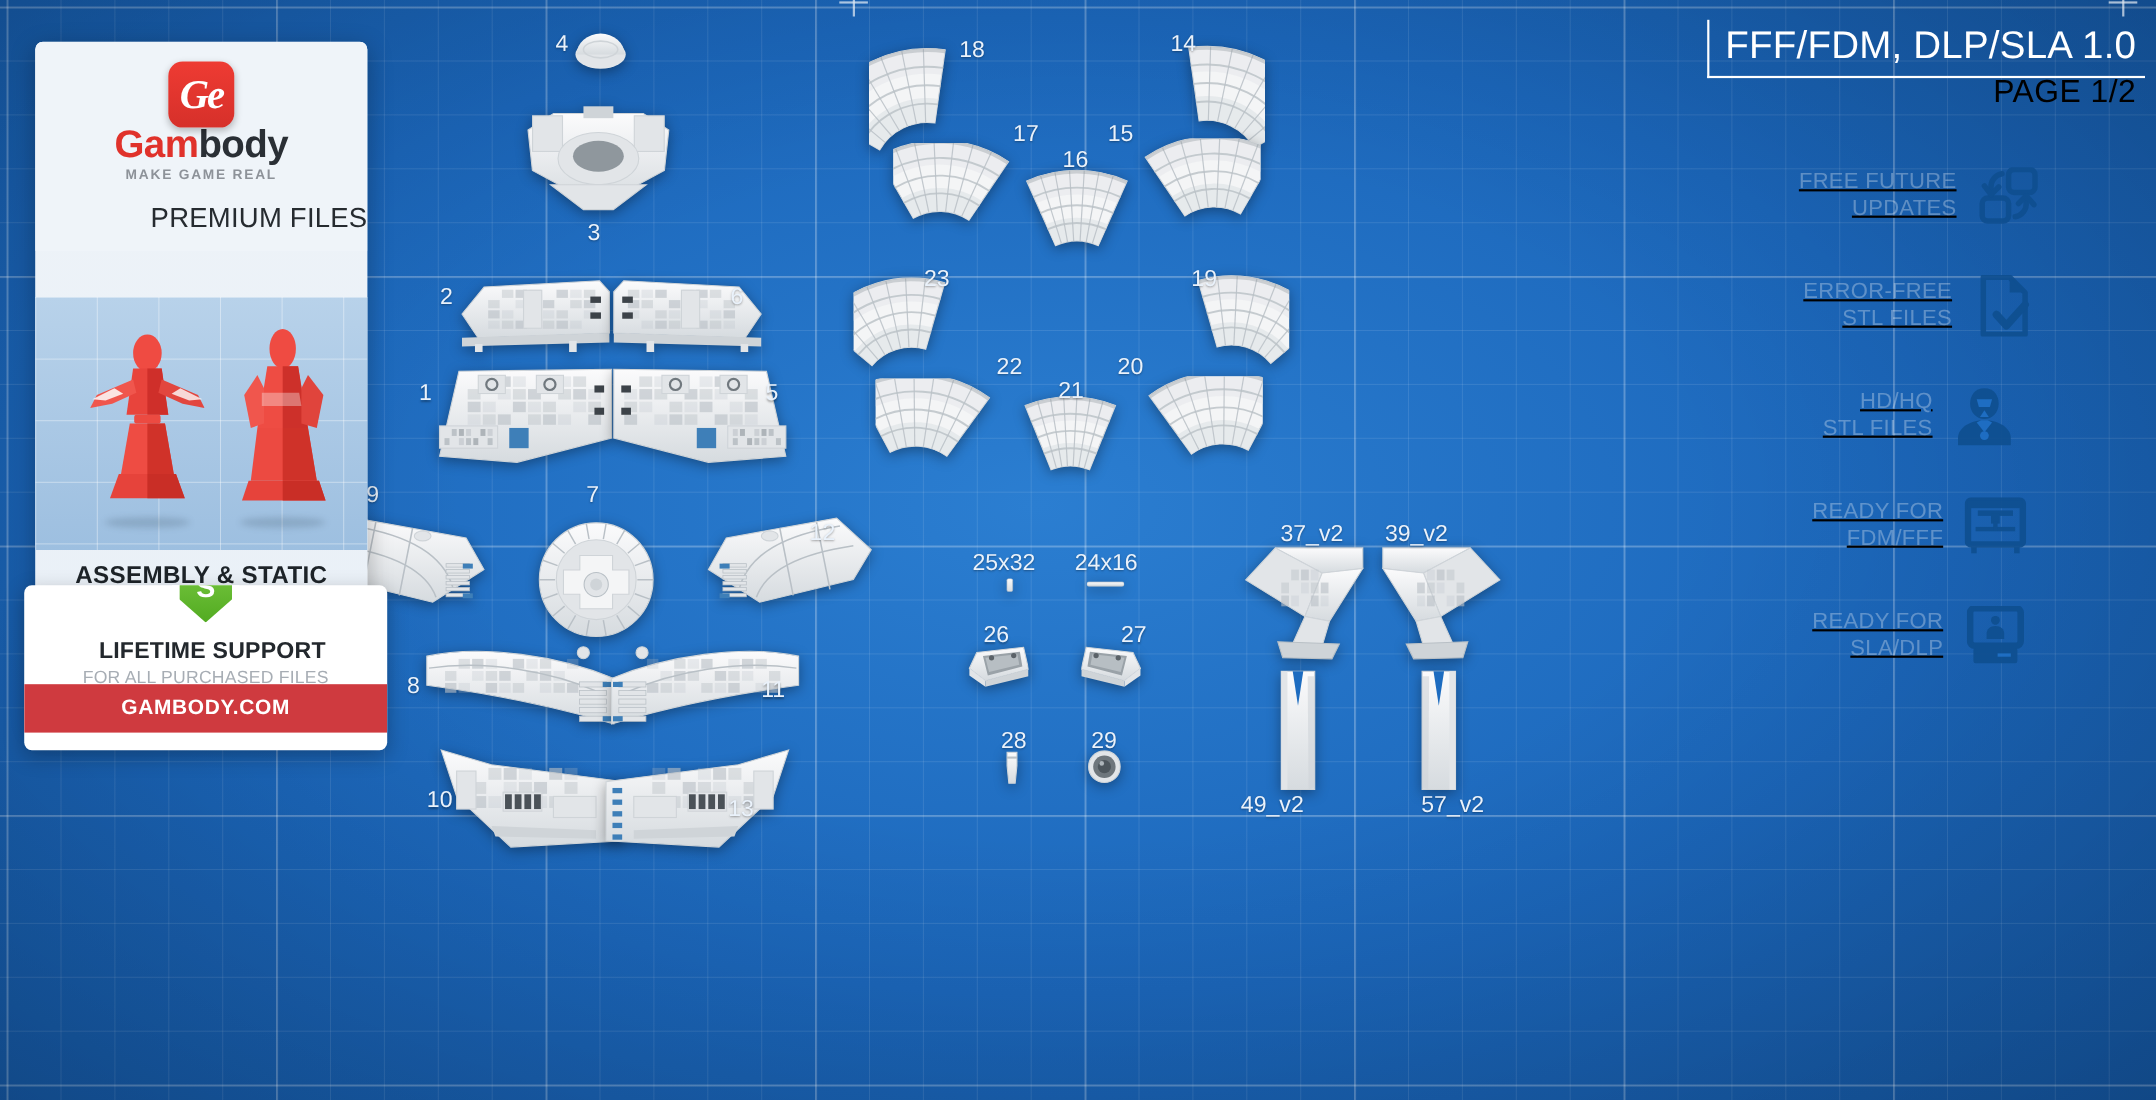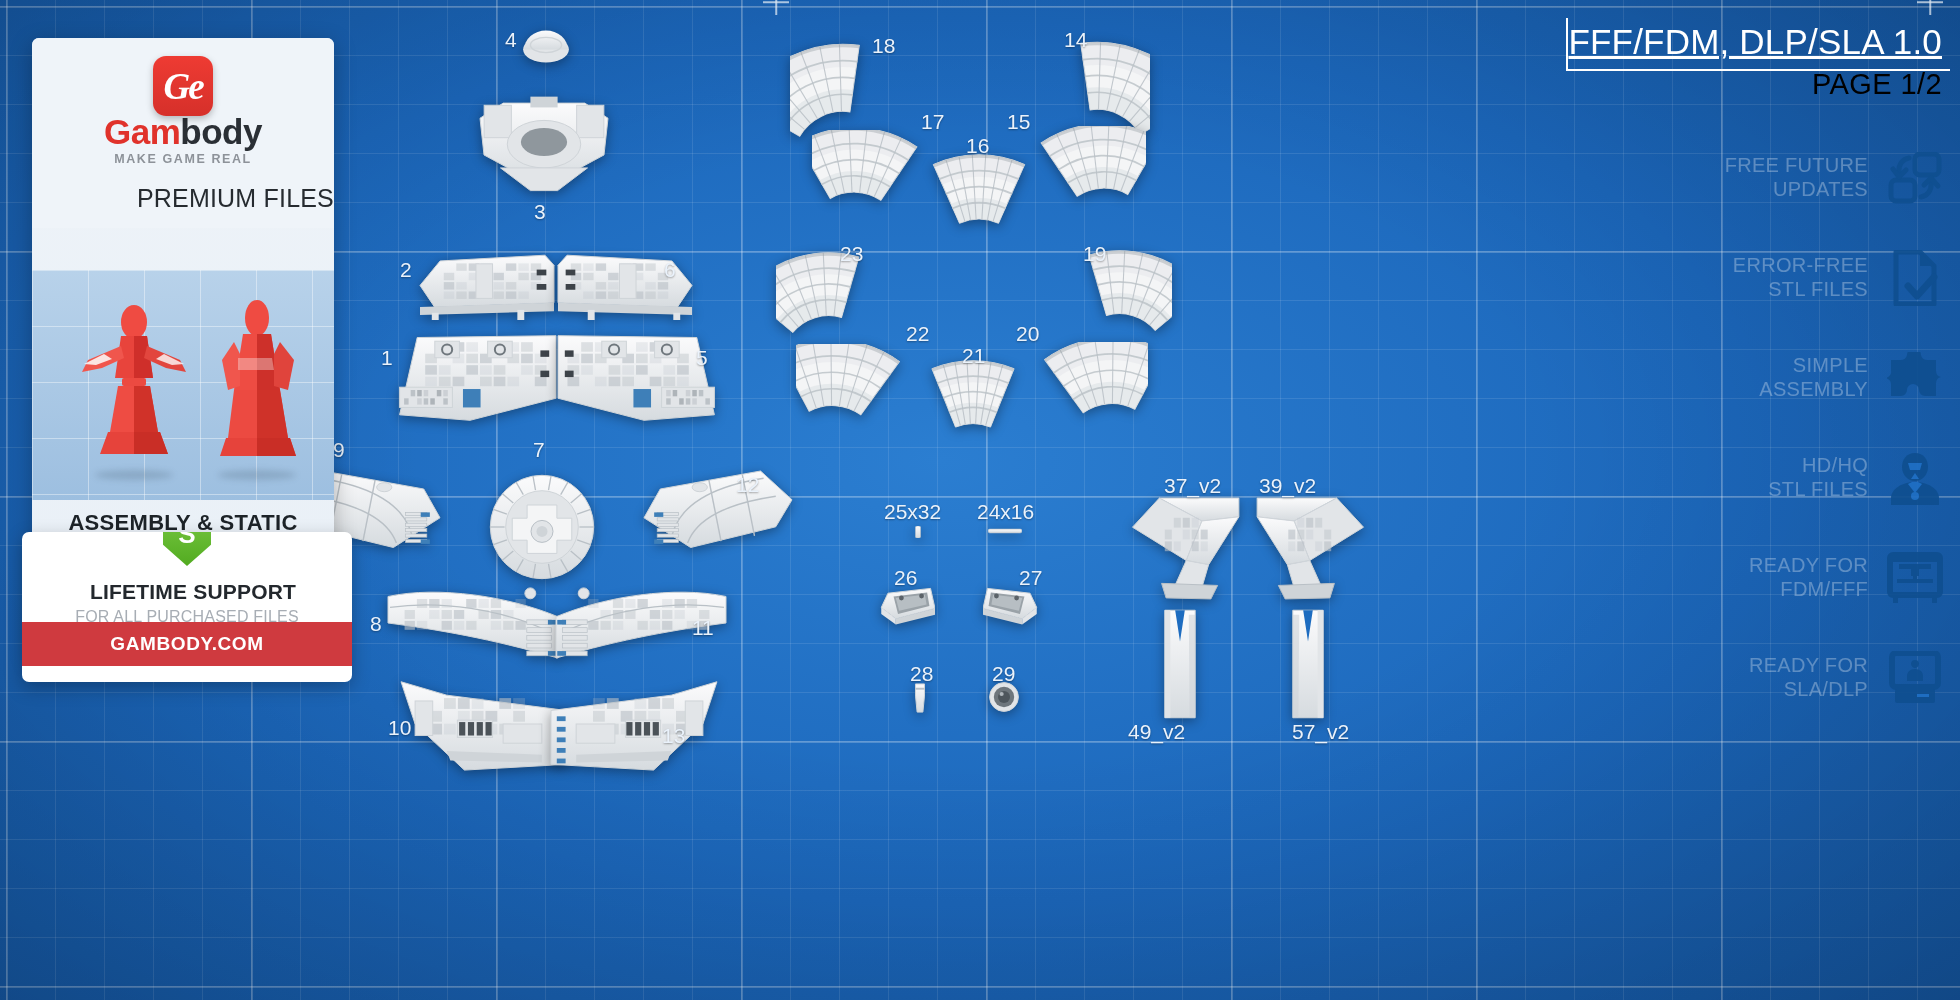--- a/index.html
+++ b/index.html
@@ -150,37 +150,36 @@
   }
   #site-notch{
     position:absolute;left:50%;bottom:44px;transform:translateX(-50%);
     width:120px;height:10px;background:#fff;border-radius:0 0 6px 6px;
   }
 
   
   #header-title{
     position:absolute;right:10px;top:18px;
     border-left:2px solid #fff;border-bottom:2px solid #fff;
-    padding:4px 8px 7px 0;
+    padding:4px 8px 7px 14px;
     color:#fff;font-size:35px;letter-spacing:.2px;
     white-space:nowrap;
-    text-decoration:underline;
   }
   #page-label{
     position:absolute;right:18px;top:68px;
     color:#000000;font-size:29px;letter-spacing:.4px;
   }
 
   
   #features{
     position:absolute;right:14px;top:128px;width:400px;
   }
   .feature{
-    display:flex;align-items:center;justify-content:flex-end;
-    height:100px;gap:16px;
+    display:flex;align-items:center;justify-content:center;
+    height:100px;gap:16px;text-decoration:underline;
   }
   .feature-text{
     text-align:right;color:rgba(255,255,255,.30);
     font-size:20px;line-height:1.18;letter-spacing:.3px;font-weight:500;
   }
   .feature-icon{
     width:62px;height:62px;flex:0 0 62px;
     display:flex;align-items:center;justify-content:center;
     color:#0f4f90;opacity:.92;
   }
@@ -1247,31 +1246,20 @@
       <div class="feature-icon">
         <svg width="46" height="56" viewBox="0 0 46 56">
           <path d="M4 2 h24 l14 14 v38 h-38 z" fill="none" stroke="currentColor" stroke-width="5" stroke-linejoin="round"></path>
           <path d="M28 2 v14 h14" fill="currentColor"></path>
           <path d="M16 36 l9 10 l17 -19" fill="none" stroke="currentColor" stroke-width="7" stroke-linecap="round" stroke-linejoin="round"></path>
         </svg>
       </div>
     </div>
     <div class="feature">
       <div class="feature-text">
-        <div>SIMPLE</div>
-        <div>ASSEMBLY</div>
-      </div>
-      <div class="feature-icon">
-        <svg width="56" height="52" viewBox="0 0 56 52">
-          <path d="M20 3 a7 7 0 0 1 14 0 a7 6 0 0 0 7 5 h8 v10 a6 7 0 0 0 5 7 a6 7 0 0 0 -5 7 v12 h-11 a6 6 0 0 1 -6 -6 a6 6 0 0 0 -12 0 a6 6 0 0 1 -6 6 h-10 v-12 a7 6 0 0 0 -6 -6 a7 6 0 0 0 6 -7 v-11 h9 a7 6 0 0 0 7 -5 z" fill="currentColor"></path>
-        </svg>
-      </div>
-    </div>
-    <div class="feature">
-      <div class="feature-text">
         <div>HD/HQ</div>
         <div>STL FILES</div>
       </div>
       <div class="feature-icon">
         <svg width="54" height="54" viewBox="0 0 54 54">
           <path d="M27 2 c-9 0 -13 7 -13 14 c0 8 6 14 13 14 c7 0 13 -6 13 -14 c0 -7 -4 -14 -13 -14 z" fill="currentColor"></path>
           <path d="M20 12 h14 l-2 7 h-10 z" fill="#1f6fc4"></path>
           <path d="M27 22 l4 6 h-8 z" fill="#1f6fc4"></path>
           <path d="M27 31 c-13 0 -24 7 -24 16 v7 h48 v-7 c0 -9 -11 -16 -24 -16 z" fill="currentColor"></path>
           <path d="M20 33 l7 9 l7 -9 l-4 -2 h-6 z" fill="#1f6fc4"></path>

